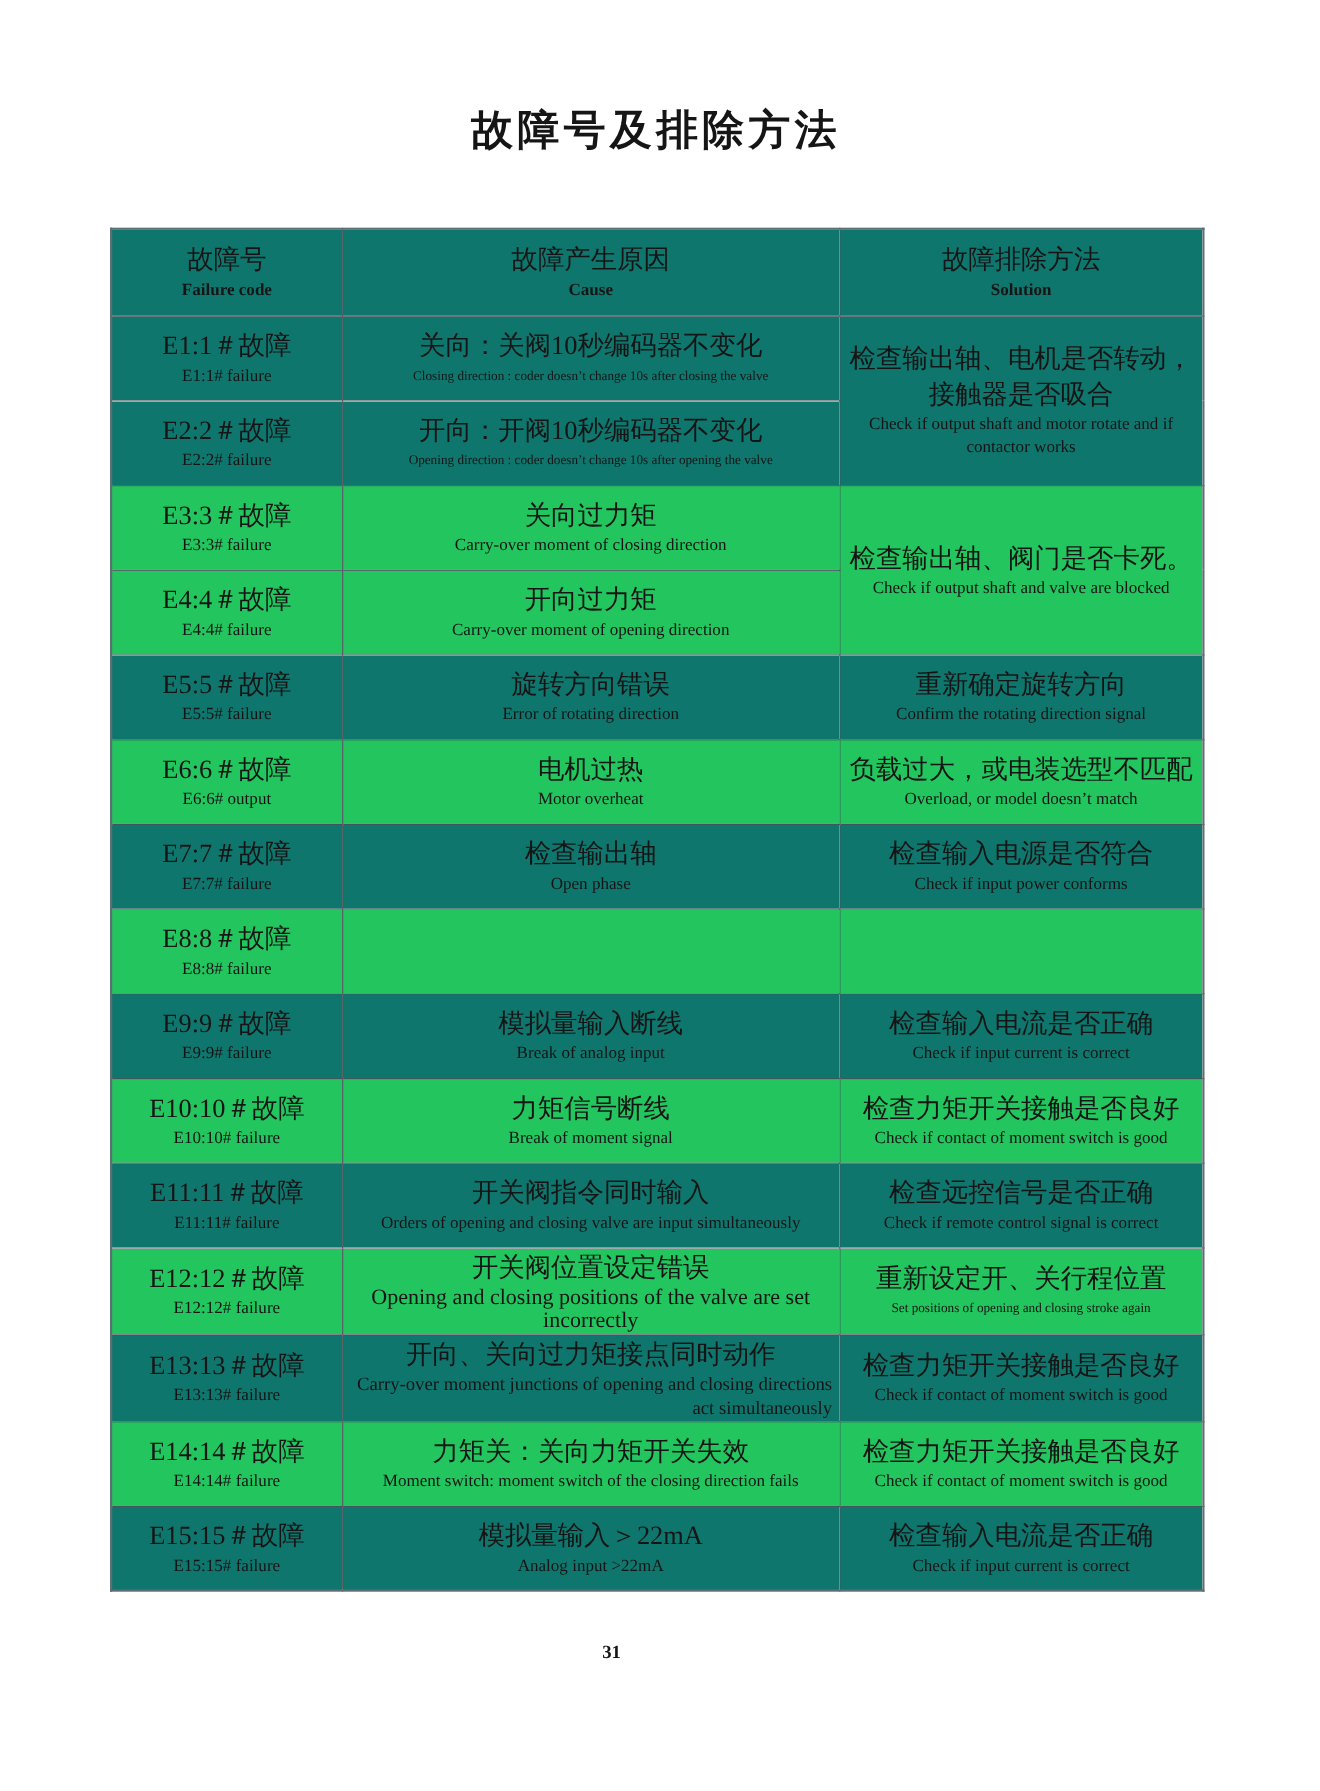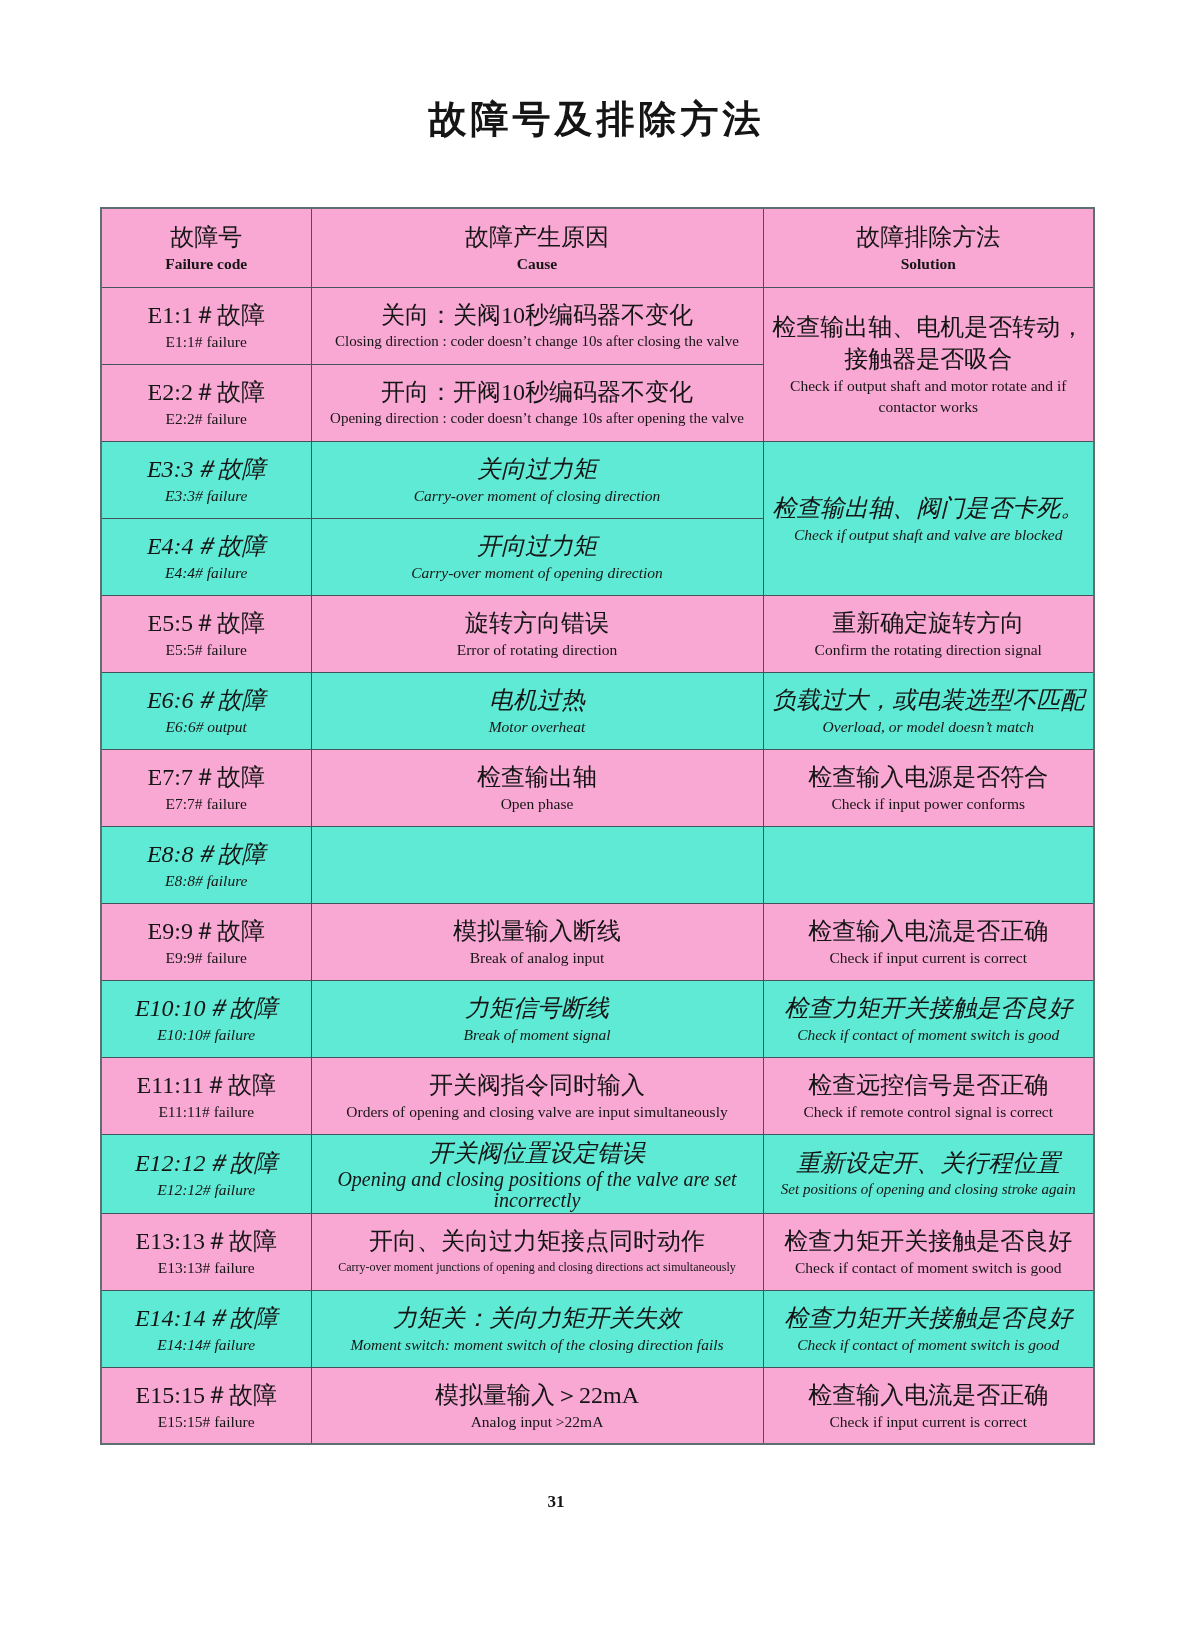--- a/index.html
+++ b/index.html
@@ -23,28 +23,28 @@
   col.c2 { width:452px; }
   col.c3 { width:331px; }
 
   th, td {
     border:1px solid #43555a;
     text-align:center; vertical-align:middle;
     padding:2px 6px; overflow:hidden;
   }
   tr.hdr  { height:79px; }
   tr.row  { height:77px; }
-  .blue   { background:#f9a8d4; }
-  .white  { background:#5eead4;font-style:italic; }
+  .blue   { background:#0f766e; }
+  .white  { background:#22c55e; }
 
   .zh { font-size:24px; line-height:32px; font-weight:400; }
   .en { font-size:15.5px; line-height:21px; }
   .en.md { font-size:20px; }
-  .en.sm { font-size:15px; }
-  .en.xs { font-size:12px; }
+  .en.sm { font-size:12px; }
+  .en.xs { font-size:17px;text-align:right; }
   th .zh { font-weight:400; }
 
   .page-number {
     position:absolute; top:1492px; left:556px; transform:translateX(-50%);
     font-size:17px;
     font-weight:bold;
   }
 </style>
 </head>
 <body>

